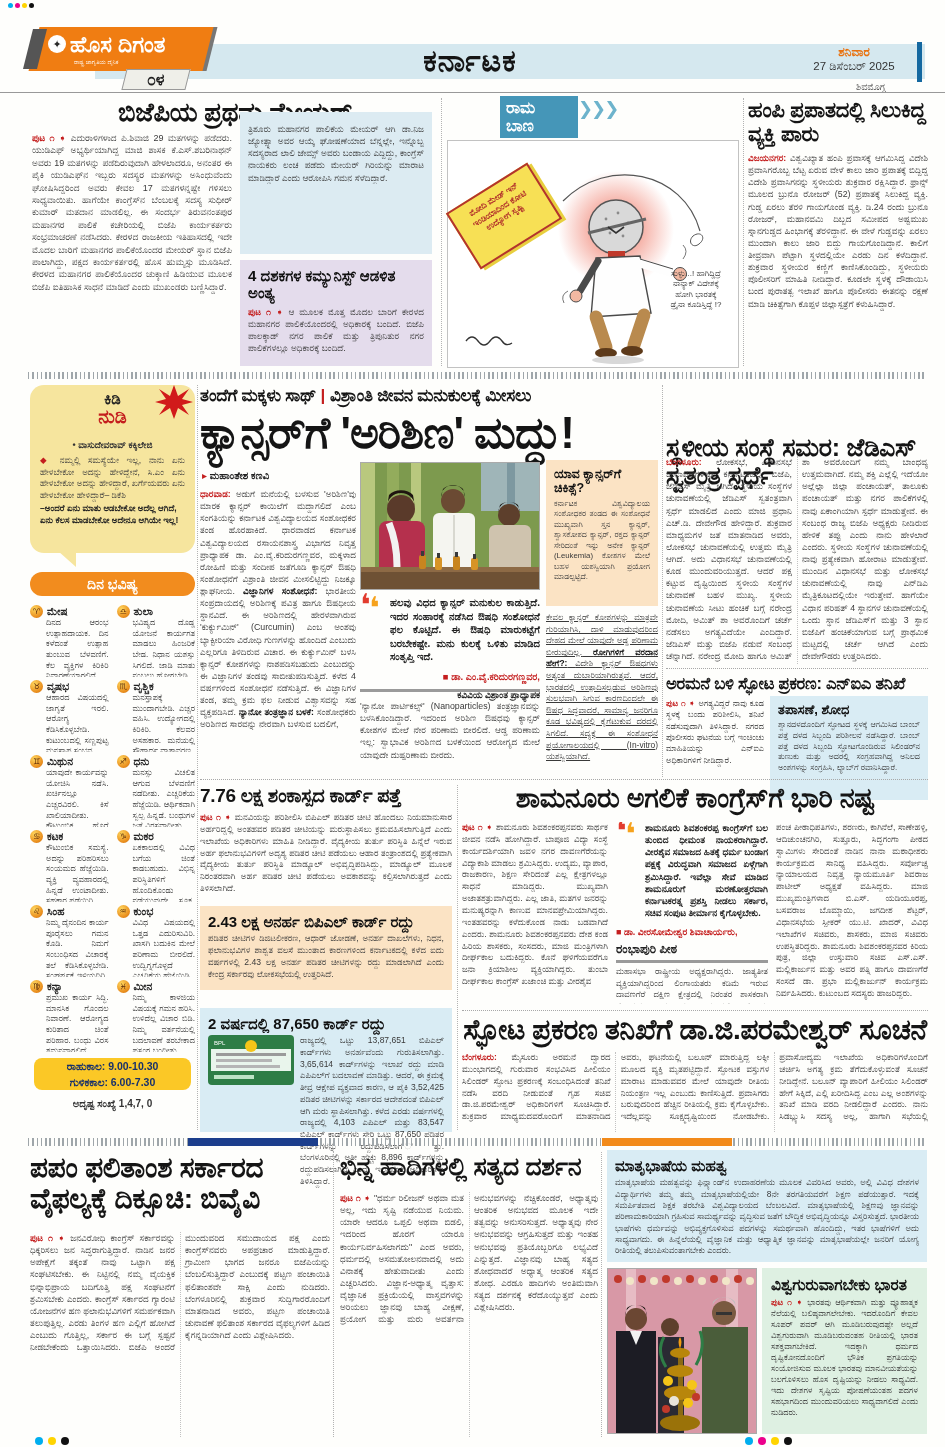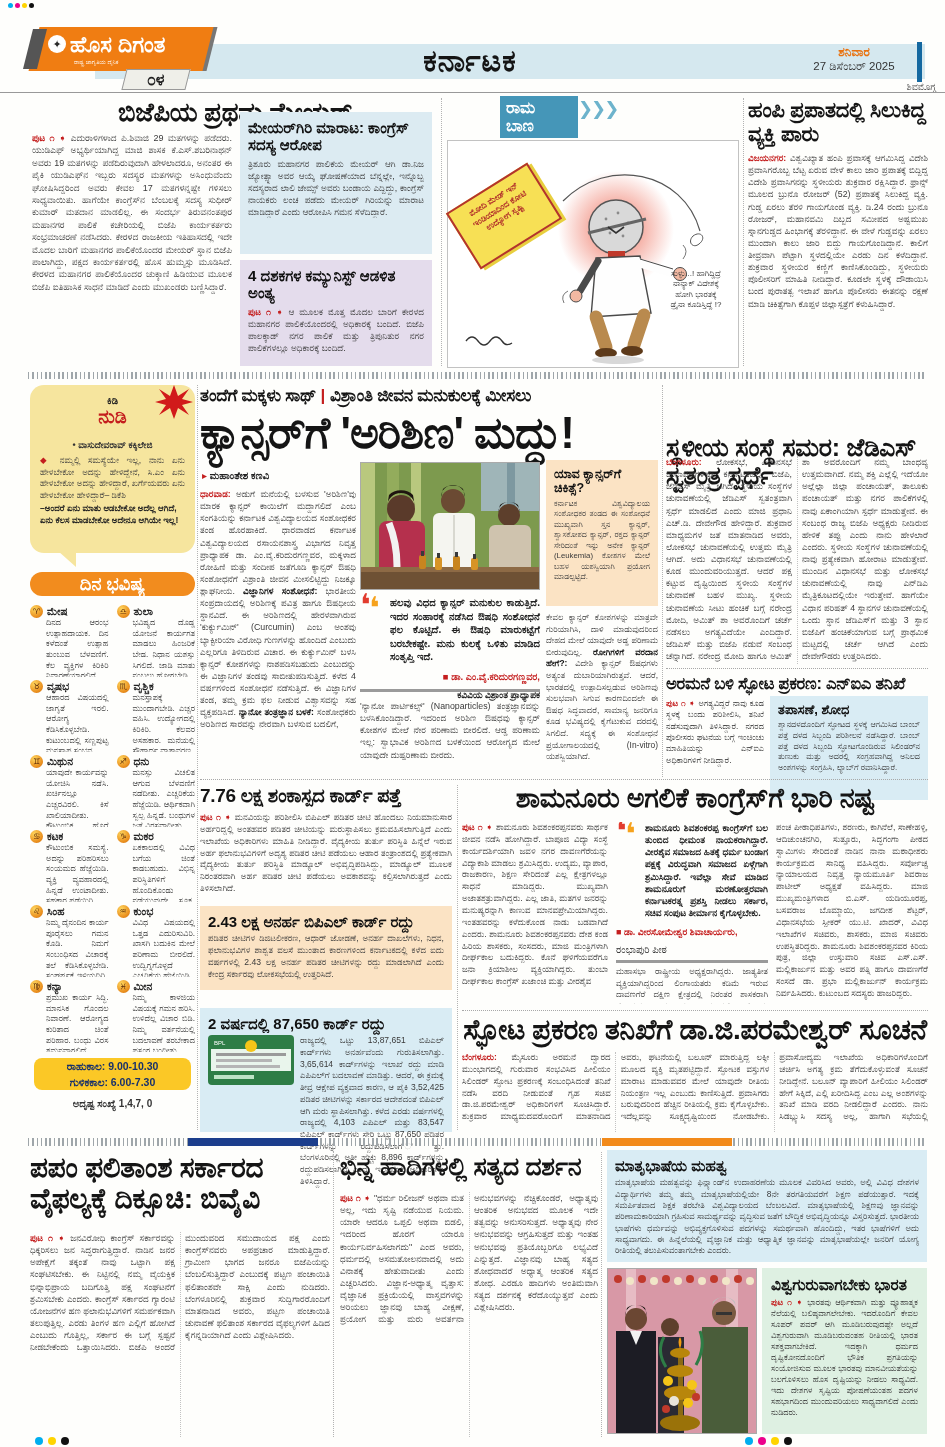--- a/index.html
+++ b/index.html
@@ -60,32 +60,31 @@
       <div class="abs" style="left:46px;top:32px;font-size:6px;color:#fff;">ರಾಷ್ಟ್ರ ಜಾಗೃತಿಯ ದೈನಿಕ</div>
       <div class="abs" style="left:96px;top:42px;width:64px;height:21px;background:#efefe9;transform:skewX(-14deg);border:1px solid #999;text-align:center;">
         <span style="display:inline-block;transform:skewX(14deg);font-size:16px;font-weight:bold;color:#222;line-height:20px;">೦ಳ</span>
       </div>
     </div>
 
     <div class="abs" style="left:795px;top:45px;width:118px;text-align:center;">
       <div style="font-size:12px;font-weight:bold;color:#e87210;">ಶನಿವಾರ</div>
       <div style="font-size:11.5px;color:#333;margin-top:1px;">27 ಡಿಸೆಂಬರ್ 2025</div>
     </div>
-    <div class="abs" style="left:856px;top:81px;width:80px;text-align:right;font-size:9.5px;color:#444;">ಶಿವಮೊಗ್ಗ</div>
+    <div class="abs" style="left:856px;top:81px;width:80px;text-align:left;font-size:9.5px;color:#444;">ಶಿವಮೊಗ್ಗ</div>
     <div class="abs" style="left:917px;top:42px;width:5px;height:40px;background:#1468a0;"></div>
     <div class="abs" style="left:0;top:92px;width:945px;border-top:1px solid #999;"></div>
   </div>
 
   <div class="abs hl" style="left:60px;top:98px;width:350px;text-align:center;font-size:26px;">ಬಿಜೆಪಿಯ ಪ್ರಥಮ ಮೇಯರ್</div>
   <div class="abs body-txt" style="left:32px;top:132px;width:200px;height:238px;">
     <span class="lead-mark">ಪುಟ ೧ ➧</span>
     <span>ಎದುರಾಳಿಗಳಾದ ಪಿ.ಶಿವಾಜಿ 29 ಮತಗಳನ್ನು ಪಡೆದರು. ಯುಡಿಎಫ್ ಅಭ್ಯರ್ಥಿಯಾಗಿದ್ದ ಮಾಜಿ ಶಾಸಕ ಕೆ.ಎಸ್.ಶಬರಿನಾಥನ್ ಅವರು 19 ಮತಗಳನ್ನು ಪಡೆದಿರುವುದಾಗಿ ಹೇಳಲಾದರೂ, ಅನಂತರ ಈ ಪೈಕಿ ಯುಡಿಎಫ್‌ನ ಇಬ್ಬರು ಸದಸ್ಯರ ಮತಗಳನ್ನು ಅಸಿಂಧುವೆಂದು ಘೋಷಿಸಿದ್ದರಿಂದ ಅವರು ಕೇವಲ 17 ಮತಗಳನ್ನಷ್ಟೇ ಗಳಿಸಲು ಸಾಧ್ಯವಾಯಿತು. ಹಾಗೆಯೇ ಕಾಂಗ್ರೆಸ್‌ನ ಬೆಂಬಲಕ್ಕೆ ಸದಸ್ಯ ಸುಧೀರ್ ಕುಮಾರ್ ಮತದಾನ ಮಾಡಲಿಲ್ಲ. ಈ ಸಂದರ್ಭ ತಿರುವನಂತಪುರ ಮಹಾನಗರ ಪಾಲಿಕೆ ಕಚೇರಿಯಲ್ಲಿ ಬಿಜೆಪಿ ಕಾರ್ಯಕರ್ತರು ಸಂಭ್ರಮಾಚರಣೆ ನಡೆಸಿದರು. ಕೇರಳದ ರಾಜಕೀಯ ಇತಿಹಾಸದಲ್ಲಿ ಇದೇ ಮೊದಲ ಬಾರಿಗೆ ಮಹಾನಗರ ಪಾಲಿಕೆಯೊಂದರ ಮೇಯರ್ ಸ್ಥಾನ ಬಿಜೆಪಿ ಪಾಲಾಗಿದ್ದು, ಪಕ್ಷದ ಕಾರ್ಯಕರ್ತರಲ್ಲಿ ಹೊಸ ಹುಮ್ಮಸ್ಸು ಮೂಡಿಸಿದೆ. ಕೇರಳದ ಮಹಾನಗರ ಪಾಲಿಕೆಯೊಂದರ ಚುಕ್ಕಾಣಿ ಹಿಡಿಯುವ ಮೂಲಕ ಬಿಜೆಪಿ ಐತಿಹಾಸಿಕ ಸಾಧನೆ ಮಾಡಿದೆ ಎಂದು ಮುಖಂಡರು ಬಣ್ಣಿಸಿದ್ದಾರೆ.</span>
   </div>
   <div class="abs blue-box" style="left:240px;top:112px;width:192px;height:142px;background:#dcebf2;">
-    <div class="boxtitle" style="font-size:15px;">ಮೇಯರ್‌ಗಿರಿ ಮಾರಾಟ: ಕಾಂಗ್ರೆಸ್ ಸದಸ್ಯ ಆರೋಪ</div>
     <div class="body-txt" style="margin-top:4px;font-size:8.8px;">ತ್ರಿಶೂರು ಮಹಾನಗರ ಪಾಲಿಕೆಯ ಮೇಯರ್ ಆಗಿ ಡಾ.ನಿಜ ಜ್ಯೋತ್ಸ್ನಾ ಅವರ ಆಯ್ಕೆ ಘೋಷಣೆಯಾದ ಬೆನ್ನಲ್ಲೇ, ಇನ್ನೊಬ್ಬ ಸದಸ್ಯರಾದ ಲಾಲಿ ಜೇಮ್ಸ್ ಅವರು ಬಂಡಾಯ ಎದ್ದಿದ್ದು, ಕಾಂಗ್ರೆಸ್ ನಾಯಕರು ಲಂಚ ಪಡೆದು ಮೇಯರ್ ಗಿರಿಯನ್ನು ಮಾರಾಟ ಮಾಡಿದ್ದಾರೆ ಎಂದು ಆರೋಪಿಸಿ ಗಮನ ಸೆಳೆದಿದ್ದಾರೆ.</div>
   </div>
   <div class="abs lav-box" style="left:240px;top:260px;width:192px;height:106px;">
     <div class="boxtitle" style="font-size:15px;">4 ದಶಕಗಳ ಕಮ್ಯುನಿಸ್ಟ್ ಆಡಳಿತ ಅಂತ್ಯ</div>
     <div class="body-txt" style="margin-top:4px;font-size:8.8px;">
       <span class="lead-mark">ಪುಟ ೧ ➧</span> <span>ಆ ಮೂಲಕ ಮೊತ್ತ ಮೊದಲ ಬಾರಿಗೆ ಕೇರಳದ ಮಹಾನಗರ ಪಾಲಿಕೆಯೊಂದರಲ್ಲಿ ಅಧಿಕಾರಕ್ಕೆ ಬಂದಿದೆ. ಬಿಜೆಪಿ ಪಾಲಕ್ಕಾಡ್ ನಗರ ಪಾಲಿಕೆ ಮತ್ತು ತ್ರಿಪುನಿತುರ ನಗರ ಪಾಲಿಕೆಗಳಲ್ಲೂ ಅಧಿಕಾರಕ್ಕೆ ಬಂದಿದೆ.</span>
     </div>
   </div>
 
   <div class="abs" style="left:500px;top:96px;width:78px;height:42px;background:#4596b8;color:#fff;font-weight:bold;font-size:16px;line-height:1.1;padding:3px 6px;">
@@ -148,29 +147,29 @@
   <div class="abs vrule" style="left:743px;top:98px;height:268px;"></div>
 
   <div class="abs hatch" style="left:28px;top:372px;width:897px;height:7px;"></div>
 
   <div class="abs" style="left:30px;top:385px;width:165px;height:168px;background:#f6e59e;border-radius:14px;">
     <div style="position:absolute;left:28px;bottom:-14px;width:0;height:0;border-left:18px solid transparent;border-top:16px solid #f6e59e;"></div>
     <svg class="abs" style="right:2px;top:0px;" width="38" height="34" viewBox="0 0 38 34">
       <polygon points="19,0 23,11 34,4 27,14 38,17 27,20 34,30 23,23 19,34 15,23 4,30 11,20 0,17 11,14 4,4 15,11" fill="#d11a1a"></polygon>
     </svg>
     <div style="text-align:center;padding-top:6px;line-height:1;">
-      <span style="font-size:10px;font-weight:bold;color:#222;">ಕಿಡಿ</span><br>
+      <span style="font-size:15px;font-weight:bold;color:#222;">ಕಿಡಿ</span><br>
       <span style="font-size:19px;font-weight:bold;color:#c41e1e;">ನುಡಿ</span>
     </div>
     <div style="text-align:center;font-size:9px;font-weight:bold;color:#333;margin-top:14px;">• <span>ವಾಸುದೇವರಾವ್ ಕಕ್ಕಿಲೇಜಿ</span></div>
     <div style="padding:4px 10px 0 10px;font-size:8.6px;line-height:1.35;color:#3a3a3a;text-align:justify;"><span style="color:#c41e1e;">◆ </span><span>ನಮ್ಮಲ್ಲಿ ಸಮಸ್ಯೆಯೇ ಇಲ್ಲ, ನಾನು ಏನು ಹೇಳಬೇಕೋ ಅದನ್ನು ಹೇಳಿದ್ದೇನೆ, ಸಿ.ಎಂ ಏನು ಹೇಳಬೇಕೋ ಅದನ್ನು ಹೇಳಿದ್ದಾರೆ, ಖರ್ಗೆಯವರು ಏನು ಹೇಳಬೇಕೋ ಹೇಳಿದ್ದಾರೆ– ಡಿಕೆಶಿ</span></div>
     <div style="padding:2px 10px;font-size:8.6px;line-height:1.3;font-weight:bold;color:#222;">–ಅಂದರೆ ಏನು ಮಾತು ಆಡಬೇಕೋ ಅದೆಲ್ಲ ಆಗಿದೆ, ಏನು ಕೆಲಸ ಮಾಡಬೇಕೋ ಅದೇನೂ ಆಗಿಯೇ ಇಲ್ಲ!</div>
   </div>
 
-  <div class="abs" style="left:30px;top:572px;width:165px;height:24px;background:#f28c1e;border-radius:12px;text-align:center;color:#fff;font-weight:bold;font-size:18px;line-height:24px;">ದಿನ ಭವಿಷ್ಯ</div>
+  <div class="abs" style="left:30px;top:572px;width:165px;height:24px;background:#f28c1e;border-radius:12px;text-align:center;color:#fff;font-weight:bold;font-size:14px;line-height:24px;">ದಿನ ಭವಿಷ್ಯ</div>
 
   <div class="abs zod-grid" style="left:30px;top:602px;width:165px;height:452px;">
     <div class="zod">
         <div class="zod-head">
           <span class="zod-ic">♈</span>
           <span>ಮೇಷ</span>
         </div>
         <div class="zod-txt">ದಿನದ ಆರಂಭ ಉತ್ಸಾಹದಾಯಕ. ದಿನ ಕಳೆದಂತೆ ಉತ್ಸಾಹ ತುಂಬುವ ಬೆಳವಣಿಗೆ. ಕೆಲ ವ್ಯಕ್ತಿಗಳ ಕಿರಿಕಿರಿ ನಿವಾರಣೆಯಾಗಲಿದೆ.</div>
       </div>
     <div class="zod">
@@ -321,21 +320,21 @@
         </div>
       <div class="quote-txt">ಹಲವು ವಿಧದ ಕ್ಯಾನ್ಸರ್ ಮನುಕುಲ ಕಾಡುತ್ತಿದೆ. ಇದರ ಸಂಹಾರಕ್ಕೆ ನಡೆಸಿದ ಔಷಧಿ ಸಂಶೋಧನೆ ಫಲ ಕೊಟ್ಟಿದೆ. ಈ ಔಷಧಿ ಮಾರುಕಟ್ಟೆಗೆ ಬರಬೇಕಷ್ಟೇ. ಮನು ಕುಲಕ್ಕೆ ಒಳಿತು ಮಾಡಿದ ಸಂತೃಪ್ತಿ ಇದೆ.</div>
     </div>
     <div style="text-align:right;margin-top:2px;">
       <span class="quote-name">■ <span>ಡಾ. ಎಂ.ವೈ.ಕರಿದುರಗಣ್ಣವರ,</span></span><br>
       <span style="font-size:9px;font-weight:bold;color:#222;">ಕವಿವಿಯ ವಿಶ್ರಾಂತ ಪ್ರಾಧ್ಯಾಪಕ</span>
     </div>
   </div>
   <div class="abs body-txt" style="left:360px;top:700px;width:180px;height:76px;font-size:8.8px;">'ನ್ಯಾನೋ ಪಾರ್ಟಿಕಲ್ಸ್' (Nanoparticles) ತಂತ್ರಜ್ಞಾನವನ್ನು ಬಳಸಿಕೊಂಡಿದ್ದಾರೆ. ಇದರಿಂದ ಅರಿಶಿಣ ಔಷಧವು ಕ್ಯಾನ್ಸರ್ ಕೋಶಗಳ ಮೇಲೆ ನೇರ ಪರಿಣಾಮ ಬೀರಲಿದೆ. ಆಡ್ಡ ಪರಿಣಾಮ ಇಲ್ಲ: ಸ್ವಾಭಾವಿಕ ಅರಿಶಿಣದ ಬಳಕೆಯಿಂದ ಆರೋಗ್ಯದ ಮೇಲೆ ಯಾವುದೇ ದುಷ್ಪರಿಣಾಮ ಬೀರದು.</div>
 
-  <div class="abs body-txt" style="left:546px;top:612px;width:112px;height:164px;font-size:8.4px;">
+  <div class="abs body-txt" style="left:546px;top:612px;width:112px;height:164px;font-size:8.4px;text-decoration:underline;">
     <span>ಕೇವಲ ಕ್ಯಾನ್ಸರ್ ಕೋಶಗಳನ್ನು ಮಾತ್ರವೇ ಗುರಿಯಾಗಿಸಿ, ದಾಳಿ ಮಾಡುವುದರಿಂದ ದೇಹದ ಮೇಲೆ ಯಾವುದೇ ಅಡ್ಡ ಪರಿಣಾಮ ಬೀರುವುದಿಲ್ಲ.</span> <span class="subhead">ರೋಗಿಗಳಿಗೆ ವರದಾನ ಹೇಗೆ?:</span> <span>ವಿದೇಶಿ ಕ್ಯಾನ್ಸರ್ ಔಷಧಗಳು ಅತ್ಯಂತ ದುಬಾರಿಯಾಗಿರುತ್ತವೆ. ಆದರೆ, ಭಾರತದಲ್ಲಿ ಉತ್ಪಾದಿಸಲ್ಪಡುವ ಅರಿಶಿಣವು ಸುಲಭವಾಗಿ ಸಿಗುವ ಕಾರಣದಿಂದಲೇ ಈ ಔಷಧ ಸಿದ್ಧವಾದರೆ, ಸಾಮಾನ್ಯ ಜನರಿಗೂ ಕೂಡ ಭವಿಷ್ಯದಲ್ಲಿ ಕೈಗೆಟುಕುವ ದರದಲ್ಲಿ ಸಿಗಲಿದೆ. ಸದ್ಯಕ್ಕೆ ಈ ಸಂಶೋಧನೆ ಪ್ರಯೋಗಾಲಯದಲ್ಲಿ (In-vitro) ಯಶಸ್ವಿಯಾಗಿದೆ.</span>
   </div>
 
   <div class="abs vrule" style="left:662px;top:385px;height:392px;"></div>
 
   <div class="abs hl" style="left:666px;top:386px;width:262px;font-size:25px;margin-top:47px;">ಸ್ಥಳೀಯ ಸಂಸ್ಥೆ ಸಮರ: ಜೆಡಿಎಸ್ ಸ್ವತಂತ್ರ ಸ್ಪರ್ಧೆ</div>
   <div class="abs body-txt cols2" style="left:666px;top:456px;width:262px;height:208px;font-size:8.8px;">
     <span class="dateline">ಬೆಂಗಳೂರು:</span> <span>ಲೋಕಸಭೆ, ವಿಧಾನಸಭೆ ಚುನಾವಣೆಗಳಷ್ಟೇ ಕರ್ನಾಟಕದಲ್ಲಿ ಬಿಜೆಪಿ, ಜೆಡಿಎಸ್ ಮೈತ್ರಿ ಆಗಿದೆ. ಸ್ಥಳೀಯ ಸಂಸ್ಥೆಗಳ ಚುನಾವಣೆಯಲ್ಲಿ ಜೆಡಿಎಸ್ ಸ್ವತಂತ್ರವಾಗಿ ಸ್ಪರ್ಧೆ ಮಾಡಲಿದೆ ಎಂದು ಮಾಜಿ ಪ್ರಧಾನಿ ಎಚ್.ಡಿ. ದೇವೇಗೌಡ ಹೇಳಿದ್ದಾರೆ. ಶುಕ್ರವಾರ ಮಾಧ್ಯಮಗಳ ಜತೆ ಮಾತನಾಡಿದ ಅವರು, ಲೋಕಸಭೆ ಚುನಾವಣೆಯಲ್ಲಿ ಉತ್ತಮ ಮೈತ್ರಿ ಆಗಿದೆ. ಅದು ವಿಧಾನಸಭೆ ಚುನಾವಣೆಯಲ್ಲಿ ಕೂಡ ಮುಂದುವರಿಯುತ್ತದೆ. ಆದರೆ ಪಕ್ಷ ಕಟ್ಟುವ ದೃಷ್ಟಿಯಿಂದ ಸ್ಥಳೀಯ ಸಂಸ್ಥೆಗಳ ಚುನಾವಣೆ ಬಹಳ ಮುಖ್ಯ. ಸ್ಥಳೀಯ ಚುನಾವಣೆಯ ಸೀಟು ಹಂಚಿಕೆ ಬಗ್ಗೆ ನರೇಂದ್ರ ಮೋದಿ, ಅಮಿತ್ ಶಾ ಅವರೊಂದಿಗೆ ಚರ್ಚೆ ನಡೆಸಲು ಅಗತ್ಯವಿದೆಯೇ ಎಂದಿದ್ದಾರೆ. ಜೆಡಿಎಸ್ ಮತ್ತು ಬಿಜೆಪಿ ನಡುವೆ ಸಂಬಂಧ ಚೆನ್ನಾಗಿದೆ. ನರೇಂದ್ರ ಮೋದಿ ಹಾಗೂ ಅಮಿತ್ ಶಾ ಅವರೊಂದಿಗೆ ನಮ್ಮ ಬಾಂಧವ್ಯ ಉತ್ತಮವಾಗಿದೆ. ನಮ್ಮ ಶಕ್ತಿ ಎಲ್ಲೆಲ್ಲಿ ಇದೆಯೋ ಅಲ್ಲೆಲ್ಲಾ ಜಿಲ್ಲಾ ಪಂಚಾಯತ್, ತಾಲೂಕು ಪಂಚಾಯತ್ ಮತ್ತು ನಗರ ಪಾಲಿಕೆಗಳಲ್ಲಿ ನಾವು ಏಕಾಂಗಿಯಾಗಿ ಸ್ಪರ್ಧೆ ಮಾಡುತ್ತೇವೆ. ಈ ಸಂಬಂಧ ರಾಜ್ಯ ಬಿಜೆಪಿ ಅಧ್ಯಕ್ಷರು ನೀಡಿರುವ ಹೇಳಿಕೆ ತಪ್ಪು ಎಂದು ನಾನು ಹೇಳಲಾರೆ ಎಂದರು. ಸ್ಥಳೀಯ ಸಂಸ್ಥೆಗಳ ಚುನಾವಣೆಯಲ್ಲಿ ನಾವು ಪ್ರತ್ಯೇಕವಾಗಿ ಹೋರಾಟ ಮಾಡುತ್ತೇವೆ. ಮುಂದಿನ ವಿಧಾನಸಭೆ ಮತ್ತು ಲೋಕಸಭೆ ಚುನಾವಣೆಯಲ್ಲಿ ನಾವು ಎನ್‌ಡಿಎ ಮೈತ್ರಿಕೂಟದಲ್ಲಿಯೇ ಇರುತ್ತೇವೆ. ಹಾಗೆಯೇ ವಿಧಾನ ಪರಿಷತ್ 4 ಸ್ಥಾನಗಳ ಚುನಾವಣೆಯಲ್ಲಿ ಒಂದು ಸ್ಥಾನ ಜೆಡಿಎಸ್‌ಗೆ ಮತ್ತು 3 ಸ್ಥಾನ ಬಿಜೆಪಿಗೆ ಹಂಚಿಕೆಯಾಗುವ ಬಗ್ಗೆ ಪ್ರಾಥಮಿಕ ಮಟ್ಟದಲ್ಲಿ ಚರ್ಚೆ ಆಗಿದೆ ಎಂದು ದೇವೇಗೌಡರು ಉತ್ತರಿಸಿದರು.</span>
   </div>
 
@@ -383,21 +382,21 @@
   <div class="abs" style="left:616px;top:822px;width:152px;height:182px;overflow:hidden;">
     <div style="display:flex;gap:3px;">
       <div class="qmark">
           <span class="q1">❛</span>
           <span class="q2">❛</span>
         </div>
       <div class="quote-txt" style="font-size:9px;">ಶಾಮನೂರು ಶಿವಶಂಕರಪ್ಪ ಕಾಂಗ್ರೆಸ್‌ಗೆ ಬಲ ತುಂಬಿದ ಧೀಮಂತ ನಾಯಕರಾಗಿದ್ದಾರೆ. ವೀರಶೈವ ಸಮಾಜದ ಹಿತಕ್ಕೆ ಧರ್ಮ ಬಂಡಾಗ ಪಕ್ಷಕ್ಕೆ ವಿರುದ್ಧವಾಗಿ ಸಮಾಜದ ಏಳ್ಗೆಗಾಗಿ ಶ್ರಮಿಸಿದ್ದಾರೆ. ಇವೆಲ್ಲಾ ಸೇವೆ ಮಾಡಿದ ಶಾಮನೂರುಗೆ ಮರಣೋತ್ತರವಾಗಿ ಕರ್ನಾಟಕರತ್ನ ಪ್ರಶಸ್ತಿ ನೀಡಲು ಸರ್ಕಾರ, ಸಚಿವ ಸಂಪುಟ ತೀರ್ಮಾನ ಕೈಗೊಳ್ಳಬೇಕು.</div>
     </div>
     <div style="margin-top:2px;">
       <span class="quote-name" style="font-size:9px;">■ <span>ಡಾ. ವೀರಸೋಮೇಶ್ವರ ಶಿವಾಚಾರ್ಯರು,</span></span>
-      <span style="font-size:10px;font-weight:normal;color:#222;">ರಂಭಾಪುರಿ ಪೀಠ</span>
+      <span style="font-size:12px;font-weight:bold;color:#222;">ರಂಭಾಪುರಿ ಪೀಠ</span>
     </div>
     <div style="border-top:3px solid #9a9a9a;margin:3px 0;"></div>
     <div class="body-txt" style="font-size:8.4px;">ಮಹಾಸಭಾ ರಾಷ್ಟ್ರೀಯ ಅಧ್ಯಕ್ಷರಾಗಿದ್ದರು. ಜಾತ್ಯತೀತ ವ್ಯಕ್ತಿಯಾಗಿದ್ದರಿಂದ ಲಿಂಗಾಯತರು ಕಡಿಮೆ ಇರುವ ದಾವಣಗೆರೆ ದಕ್ಷಿಣ ಕ್ಷೇತ್ರದಲ್ಲಿ ನಿರಂತರ ಶಾಸಕರಾಗಿ ಗೆಲ್ಲುವುದು ಸಾಧ್ಯವಾಗಿತ್ತು. ಬದುಕಿದ್ದರೆ ಇನ್ನೊಂದು ಚುನಾವಣೆಯಲ್ಲಿ ನಿಂತು ಗೆಲ್ಲುತ್ತಿದ್ದರು ಎಂದು ಅವರು ನುಡಿದರು.</div>
   </div>
   <div class="abs body-txt" style="left:776px;top:822px;width:152px;height:182px;font-size:8.6px;">ಪಂಚ ಪೀಠಾಧಿಪತಿಗಳು, ಶರಣರು, ಕಾಗಿನೆಲೆ, ಸಾಣೇಹಳ್ಳಿ, ಆದಿಚುಂಚನಗಿರಿ, ಸುತ್ತೂರು, ಸಿದ್ಧಗಂಗಾ ಪೀಠದ ಸ್ವಾಮಿಗಳು ಸೇರಿದಂತೆ ನಾಡಿನ ನಾನಾ ಮಠಾಧೀಶರು ಕಾರ್ಯಕ್ರಮದ ಸಾನಿಧ್ಯ ವಹಿಸಿದ್ದರು. ಸರ್ವೋಚ್ಚ ನ್ಯಾಯಾಲಯದ ನಿವೃತ್ತ ನ್ಯಾಯಮೂರ್ತಿ ಶಿವರಾಜ ಪಾಟೀಲ್ ಅಧ್ಯಕ್ಷತೆ ವಹಿಸಿದ್ದರು. ಮಾಜಿ ಮುಖ್ಯಮಂತ್ರಿಗಳಾದ ಬಿ.ಎಸ್. ಯಡಿಯೂರಪ್ಪ, ಬಸವರಾಜ ಬೊಮ್ಮಾಯಿ, ಜಗದೀಶ ಶೆಟ್ಟರ್, ವಿಧಾನಸಭೆಯ ಸ್ಪೀಕರ್ ಯು.ಟಿ. ಖಾದರ್, ವಿವಿಧ ಇಲಾಖೆಗಳ ಸಚಿವರು, ಶಾಸಕರು, ಮಾಜಿ ಸಚಿವರು ಉಪಸ್ಥಿತರಿದ್ದರು. ಶಾಮನೂರು ಶಿವಶಂಕರಪ್ಪನವರ ಕಿರಿಯ ಪುತ್ರ, ಜಿಲ್ಲಾ ಉಸ್ತುವಾರಿ ಸಚಿವ ಎಸ್.ಎಸ್. ಮಲ್ಲಿಕಾರ್ಜುನ ಮತ್ತು ಅವರ ಪತ್ನಿ ಹಾಗೂ ದಾವಣಗೆರೆ ಸಂಸದೆ ಡಾ. ಪ್ರಭಾ ಮಲ್ಲಿಕಾರ್ಜುನ್ ಕಾರ್ಯಕ್ರಮ ನಿರ್ವಹಿಸಿದರು. ಕುಟುಂಬದ ಸದಸ್ಯರು ಹಾಜರಿದ್ದರು.</div>
 
   <div class="abs hdot" style="left:462px;top:1010px;width:466px;"></div>
   <div class="abs hl" style="left:462px;top:1014px;width:466px;text-align:center;font-size:28px;">ಸ್ಫೋಟ ಪ್ರಕರಣ ತನಿಖೆಗೆ ಡಾ.ಜಿ.ಪರಮೇಶ್ವರ್ ಸೂಚನೆ</div>
   <div class="abs body-txt cols3" style="left:462px;top:1052px;width:466px;height:80px;font-size:8.6px;">
     <span class="dateline">ಬೆಂಗಳೂರು:</span> <span>ಮೈಸೂರು ಅರಮನೆ ದ್ವಾರದ ಮುಂಭಾಗದಲ್ಲಿ ಗುರುವಾರ ಸಂಭವಿಸಿದ ಹೀಲಿಯಂ ಸಿಲಿಂಡರ್ ಸ್ಫೋಟ ಪ್ರಕರಣಕ್ಕೆ ಸಂಬಂಧಿಸಿದಂತೆ ತನಿಖೆ ನಡೆಸಿ ವರದಿ ನೀಡುವಂತೆ ಗೃಹ ಸಚಿವ ಡಾ.ಜಿ.ಪರಮೇಶ್ವರ್ ಅಧಿಕಾರಿಗಳಿಗೆ ಸೂಚಿಸಿದ್ದಾರೆ. ಶುಕ್ರವಾರ ಮಾಧ್ಯಮದವರೊಂದಿಗೆ ಮಾತನಾಡಿದ ಅವರು, ಘಟನೆಯಲ್ಲಿ ಬಲೂನ್ ಮಾರುತ್ತಿದ್ದ ಲಕ್ಕೀ ಮೂಲದ ವ್ಯಕ್ತಿ ಮೃತಪಟ್ಟಿದ್ದಾನೆ. ಸ್ಫೋಟಕ ವಸ್ತುಗಳ ಮಾರಾಟ ಮಾಡುವವರ ಮೇಲೆ ಯಾವುದೇ ರೀತಿಯ ನಿಯಂತ್ರಣ ಇಲ್ಲ ಎಂಬುದು ಕಾಣಿಸುತ್ತಿದೆ. ಪ್ರವಾಸಿಗರು ಬರುವುದರಿಂದ ಹೆಚ್ಚಿನ ರೀತಿಯಲ್ಲಿ ಕ್ರಮ ಕೈಗೊಳ್ಳಬೇಕು. ಇದೆಲ್ಲವನ್ನು ಸೂಕ್ಷ್ಮದೃಷ್ಟಿಯಿಂದ ನೋಡಬೇಕು. ಪ್ರವಾಸೋದ್ಯಮ ಇಲಾಖೆಯ ಅಧಿಕಾರಿಗಳೊಂದಿಗೆ ಚರ್ಚಿಸಿ ಅಗತ್ಯ ಕ್ರಮ ತೆಗೆದುಕೊಳ್ಳುವಂತೆ ಸೂಚನೆ ನೀಡಿದ್ದೇನೆ. ಬಲೂನ್ ವ್ಯಾಪಾರಿಗೆ ಹೀಲಿಯಂ ಸಿಲಿಂಡರ್ ಹೇಗೆ ಸಿಕ್ಕಿದೆ, ಎಲ್ಲಿ ಖರೀದಿಸಿದ್ದ ಎಂಬ ಎಲ್ಲ ಅಂಶಗಳನ್ನು ತನಿಖೆ ಮಾಡಿ ವರದಿ ನೀಡಲಿದ್ದಾರೆ ಎಂದರು. ನಾನು ಸಿಡಬ್ಲ್ಯುಸಿ ಸದಸ್ಯ ಅಲ್ಲ, ಹಾಗಾಗಿ ಸಭೆಯಲ್ಲಿ ಪಾಲ್ಗೊಳ್ಳಲು ದೆಹಲಿಗೆ ಹೋಗುತ್ತಿಲ್ಲ, ಸಭೆಯಲ್ಲಿ ಕರ್ನಾಟಕದ ಬೆಳವಣಿಗೆಗಳ ಬಗ್ಗೆ ಚರ್ಚೆ ಆದರೆ ಗೊತ್ತಾಗುತ್ತದೆ ಎಂದರು</span>

